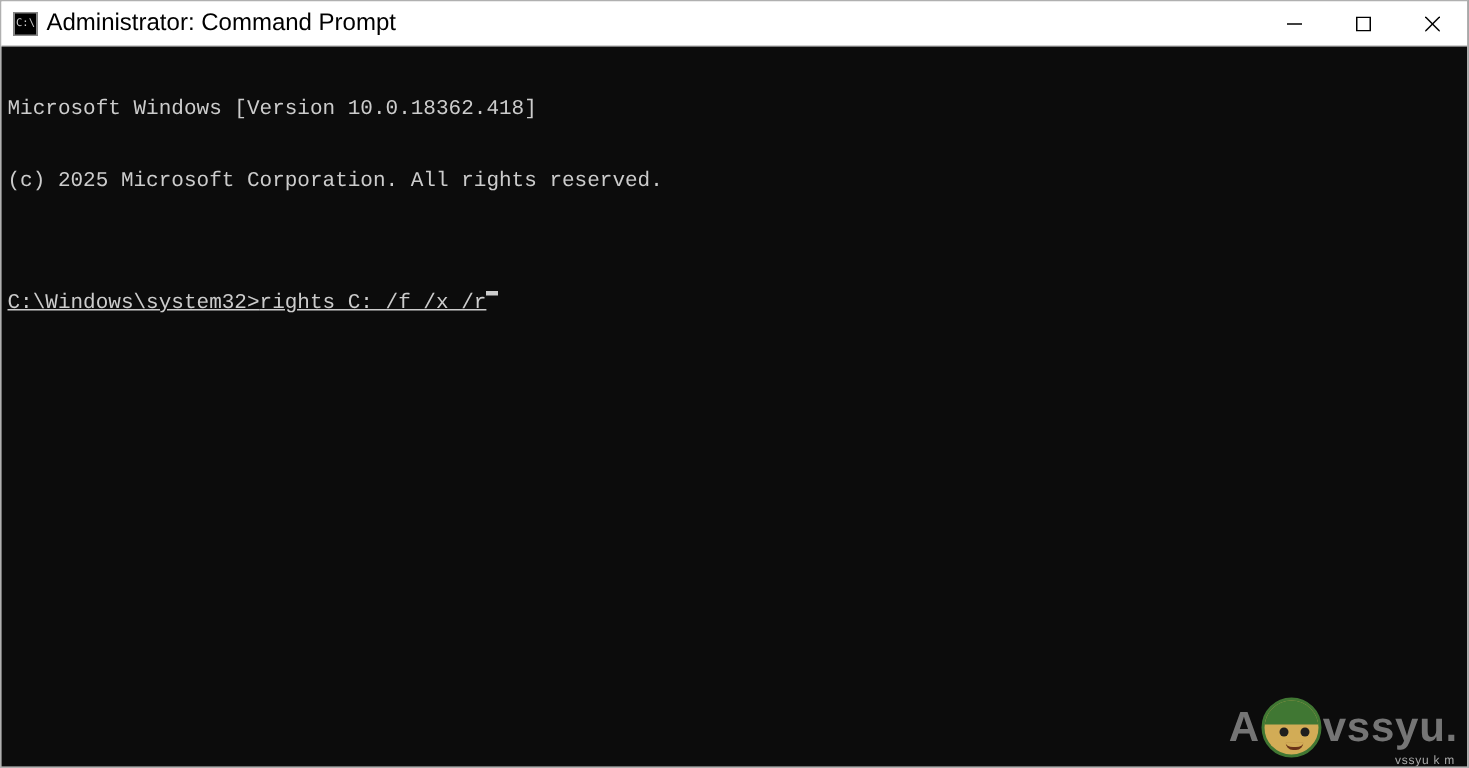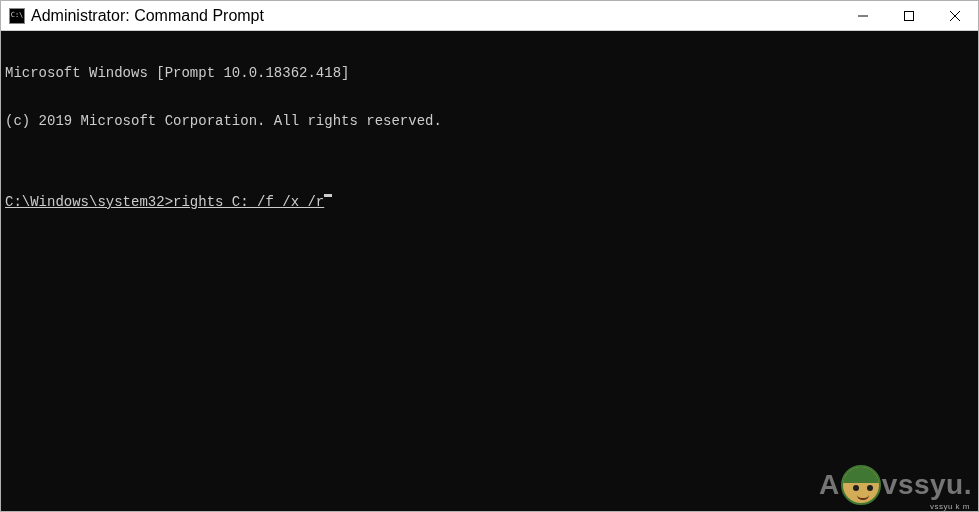--- a/index.html
+++ b/index.html
@@ -191,22 +191,22 @@
       </div>
       <div class="window-btn close">
         <svg viewBox="0 0 10 10">
             <line x1="0" y1="0" x2="10" y2="10" stroke="currentColor" stroke-width="1"></line>
             <line x1="10" y1="0" x2="0" y2="10" stroke="currentColor" stroke-width="1"></line>
           </svg>
       </div>
     </div>
   </div>
   <div class="console">
-    <span class="console-line">Microsoft Windows [Prompt 10.0.18362.418]</span>
-    <span class="console-line">(c) 2019 Microsoft Corporation. All rights reserved.</span>
+    <span class="console-line">Microsoft Windows [Version 10.0.18362.418]</span>
+    <span class="console-line">(c) 2025 Microsoft Corporation. All rights reserved.</span>
     <span class="console-line"></span>
     <span class="prompt-line"><span class="prompt-text">C:\Windows\system32&gt;</span><span class="prompt-input">rights C: /f /x /r</span><span class="cursor"></span></span>
 
     <div class="watermark">
       <span class="watermark-text">A</span>
       <span class="watermark-face"><span class="watermark-mouth"></span></span>
       <span class="watermark-text">vssyu.</span>
     </div>
     <div class="watermark-attr">vssyu k m</div>
   </div>

